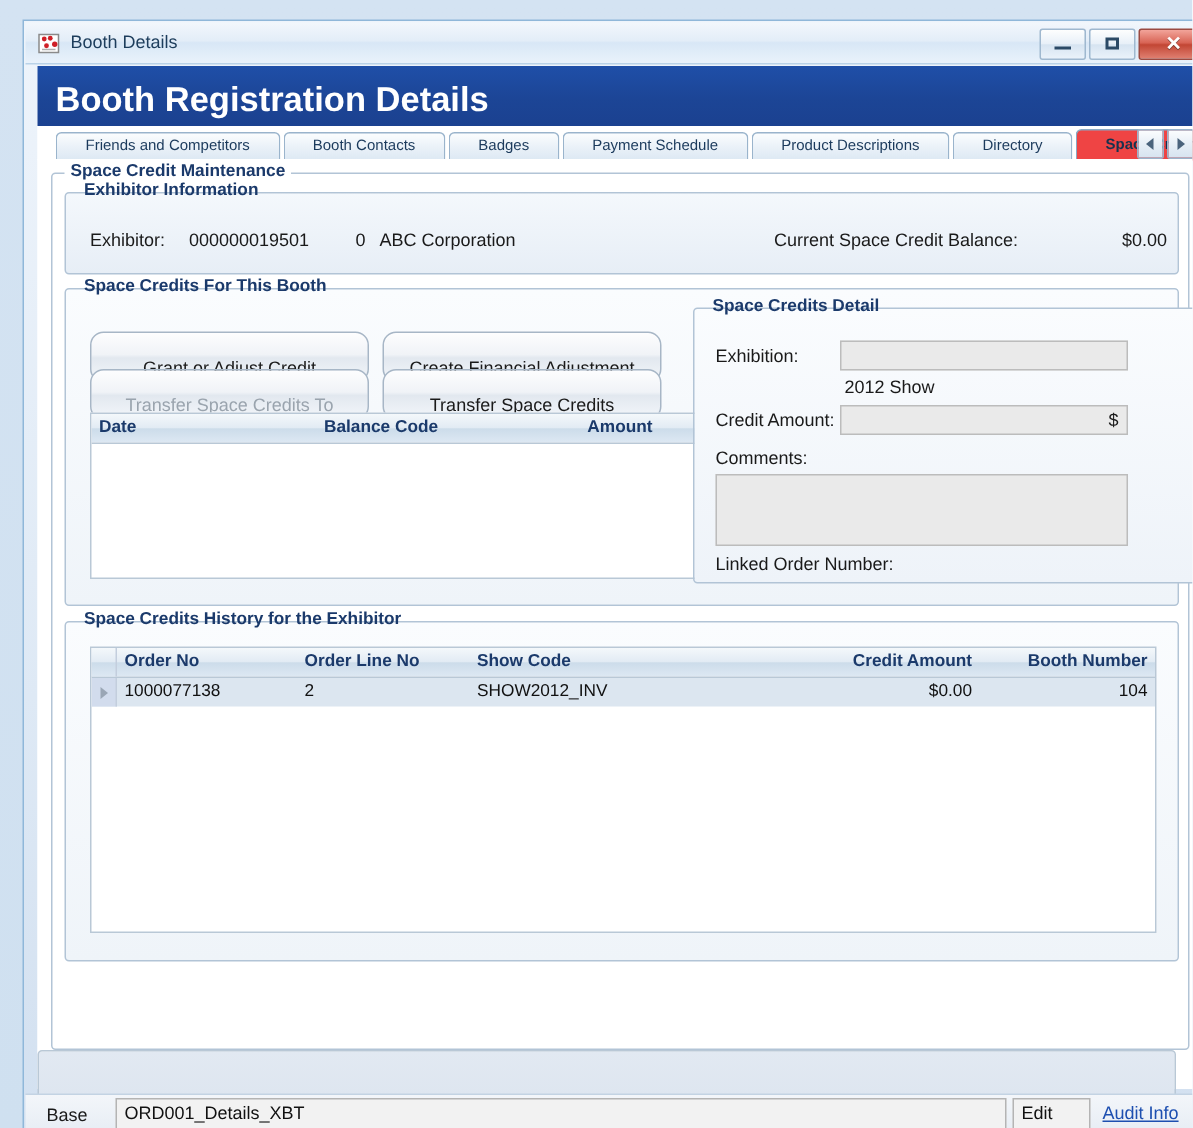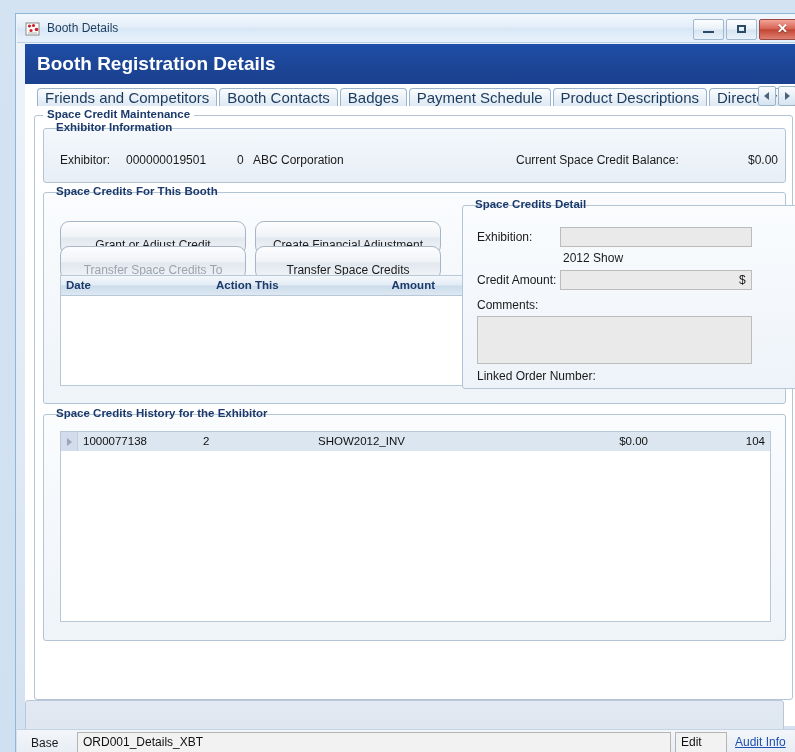--- a/index.html
+++ b/index.html
@@ -105,21 +105,21 @@
   }
   .banner {
     position: absolute;
     left: 0; top: 0;
     width: 777px; height: 40px;
     background: linear-gradient(to bottom, #1f4fa8 0%, #1c4596 55%, #1b4190 100%);
   }
   .banner-title {
     position: absolute;
     left: 12px; top: 9px;
-    font-size: 19px;
+    font-size: 23px;
     font-weight: bold;
     color: #ffffff;
     white-space: nowrap;
   }
 
   
   .tabstrip {
     position: absolute;
     left: 0; top: 40px;
     width: 777px; height: 23px;
@@ -127,23 +127,23 @@
   }
   .tabs {
     position: absolute;
     left: 12px; top: 2px;
     display: flex;
     align-items: flex-end;
   }
   .tab {
     height: 19px;
     line-height: 18px;
-    padding: 0 7px;
+    padding: 0 19px;
     margin-right: 2px;
-    font-size: 15px;
+    font-size: 10px;
     color: #1b3a5c;
     border: 1px solid #9ab4cc;
     border-bottom: none;
     border-radius: 4px 4px 0 0;
     background: linear-gradient(to bottom, #fbfdfe 0%, #eaf1f8 50%, #dce8f3 100%);
     white-space: nowrap;
     cursor: default;
     box-sizing: border-box;
   }
   .tab.active {
@@ -501,21 +501,21 @@
             <div class="legend">Space Credits For This Booth</div>
 
             <button class="btn" style="left:16px; top:28px; width:186px; height:21px;">Grant or Adjust Credit</button>
             <button class="btn" style="left:211px; top:28px; width:186px; height:21px;">Create Financial Adjustment</button>
             <button class="btn disabled" style="left:16px; top:53px; width:186px; height:21px;">Transfer Space Credits To</button>
             <button class="btn" style="left:211px; top:53px; width:186px; height:21px;">Transfer Space Credits From</button>
 
             <div class="grid" style="left:16px; top:82px; width:416px; height:111px;">
               <div class="grid-head">
                 <div class="cell" style="width:150px;">Date</div>
-                <div class="cell" style="width:140px;">Action This</div>
+                <div class="cell" style="width:140px;">Balance Code</div>
                 <div class="cell r" style="width:89px;">Amount</div>
               </div>
             </div>
 
             <div class="group shaded" id="grp-detail">
               <div class="legend">Space Credits Detail</div>
 
               <div class="fld-label" style="left:14px; top:24px;">Exhibition:</div>
               <input class="input" style="left: 97px; top: 21px; width: 192px; height: 20px;" type="text" readonly="" value="">
               <div class="static-text" style="left:100px; top:45px;">2012 Show</div>
@@ -529,20 +529,28 @@
 
               <div class="static-text" style="left:14px; top:163px;">Linked Order Number:</div>
               <div class="static-text" style="left:140px; top:163px;"></div>
             </div>
           </div>
 
           <div class="group shaded" id="grp-hist">
             <div class="legend">Space Credits History for the Exhibitor</div>
 
             <div class="grid" style="left:16px; top:16px; width:711px; height:191px;">
+              <div class="grid-head">
+                <div class="head-ind"></div>
+                <div class="cell" style="width:120px;">Order No</div>
+                <div class="cell" style="width:115px;">Order Line No</div>
+                <div class="cell" style="width:224px;">Show Code</div>
+                <div class="cell r" style="width:116px;">Credit Amount</div>
+                <div class="cell r" style="width:117px;">Booth Number</div>
+              </div>
               <div class="grid-row">
                 <div class="row-ind"></div>
                 <div class="cell" style="width:120px;">1000077138</div>
                 <div class="cell" style="width:115px;">2</div>
                 <div class="cell" style="width:224px;">SHOW2012_INV</div>
                 <div class="cell r" style="width:116px;">$0.00</div>
                 <div class="cell r" style="width:117px;">104</div>
               </div>
             </div>
           </div>

